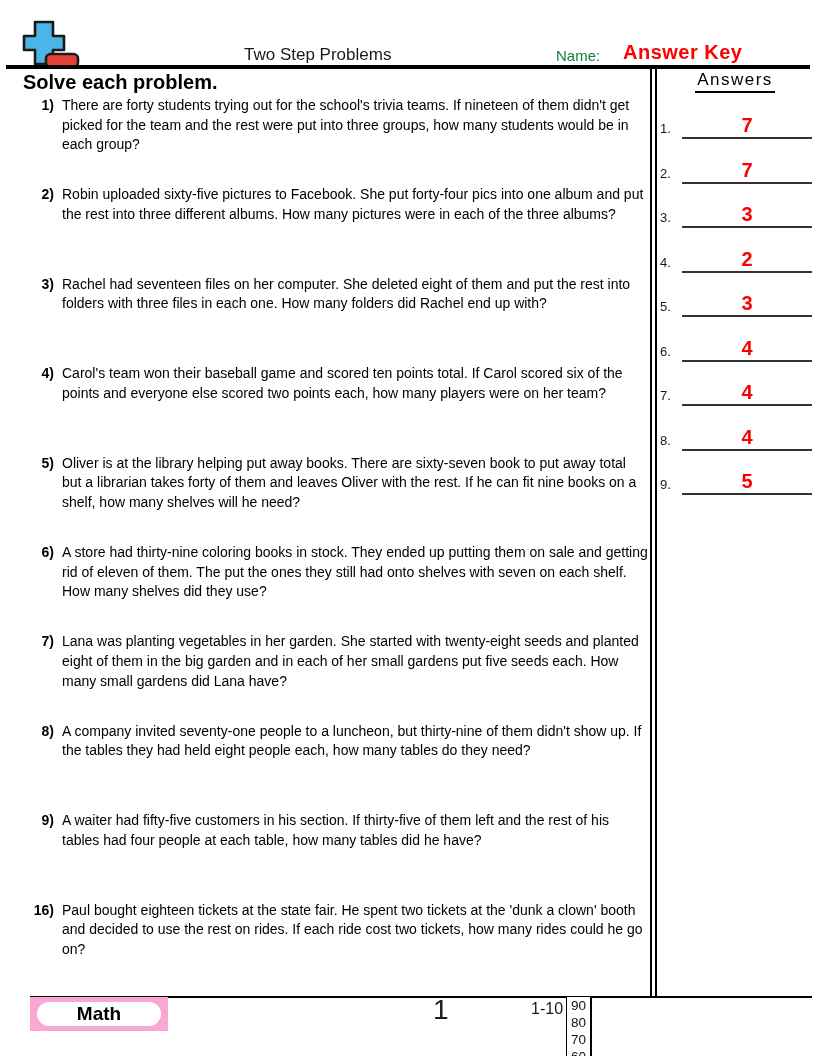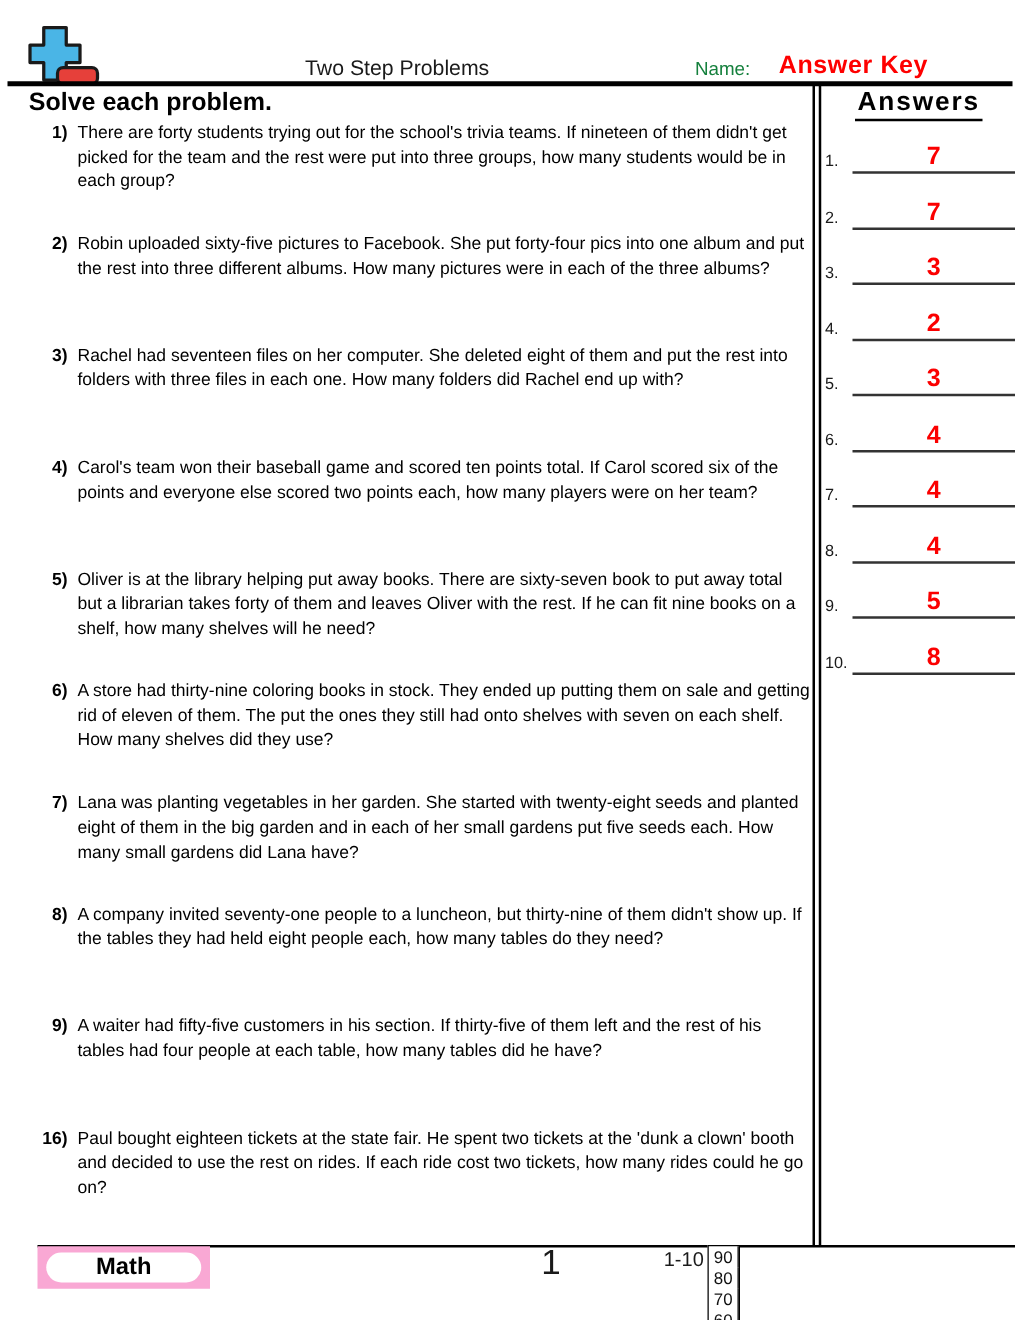--- a/index.html
+++ b/index.html
@@ -22,21 +22,21 @@
                 font-size:14px; line-height:19.6px; color:#000;}
   .problem-text {margin-left:8px; width:586px; font-size:14px; line-height:19.6px; color:#000;}
 
   
   .divider {position:absolute; left:650px; top:67px; height:929px; width:7px;
             border-left:2px solid #000; border-right:2px solid #000; box-sizing:border-box;}
 
   
   .answers-col {position:absolute; left:658px; top:70px; width:154px;}
   .answers-title-wrap {text-align:center; height:24.5px;}
-  .answers-title {display:inline-block; font-size:21px; font-weight:bold; letter-spacing:1.5px;
+  .answers-title {display:inline-block; font-size:17px; font-weight:normal; letter-spacing:1.5px;
                   color:#000; border-bottom:2.5px solid #000; padding:0 2px 1px 2px;}
   .answer-row {position:relative; height:44.5px;}
   .answer-num {position:absolute; left:2px; bottom:3px; font-size:13px; color:#1a1a1a;}
   .answer-line {position:absolute; left:24px; right:0; bottom:0; border-bottom:2px solid #333;
                 text-align:center;}
   .answer-value {display:block; color:#fb0000; font-weight:bold; font-size:20px;
                  line-height:22px; padding-bottom:1px;}
 
   
   .footer-rule {position:absolute; left:30px; top:996px; width:782px; height:2px; background:#000;}
@@ -168,26 +168,20 @@
       <span class="answer-line">
           <span class="answer-value">4</span>
         </span>
     </div>
     <div class="answer-row">
       <span class="answer-num">9.</span>
       <span class="answer-line">
           <span class="answer-value">5</span>
         </span>
     </div>
-    <div class="answer-row">
-      <span class="answer-num">10.</span>
-      <span class="answer-line">
-          <span class="answer-value">8</span>
-        </span>
-    </div>
   </div>
 
   <div class="footer-rule"></div>
   <div class="math-badge">
     <div class="math-pill">Math</div>
   </div>
   <div class="page-num">1</div>
   <div class="grade-label">1-10</div>
   <div class="grade-table">
     <div class="grade-cell">90</div>

